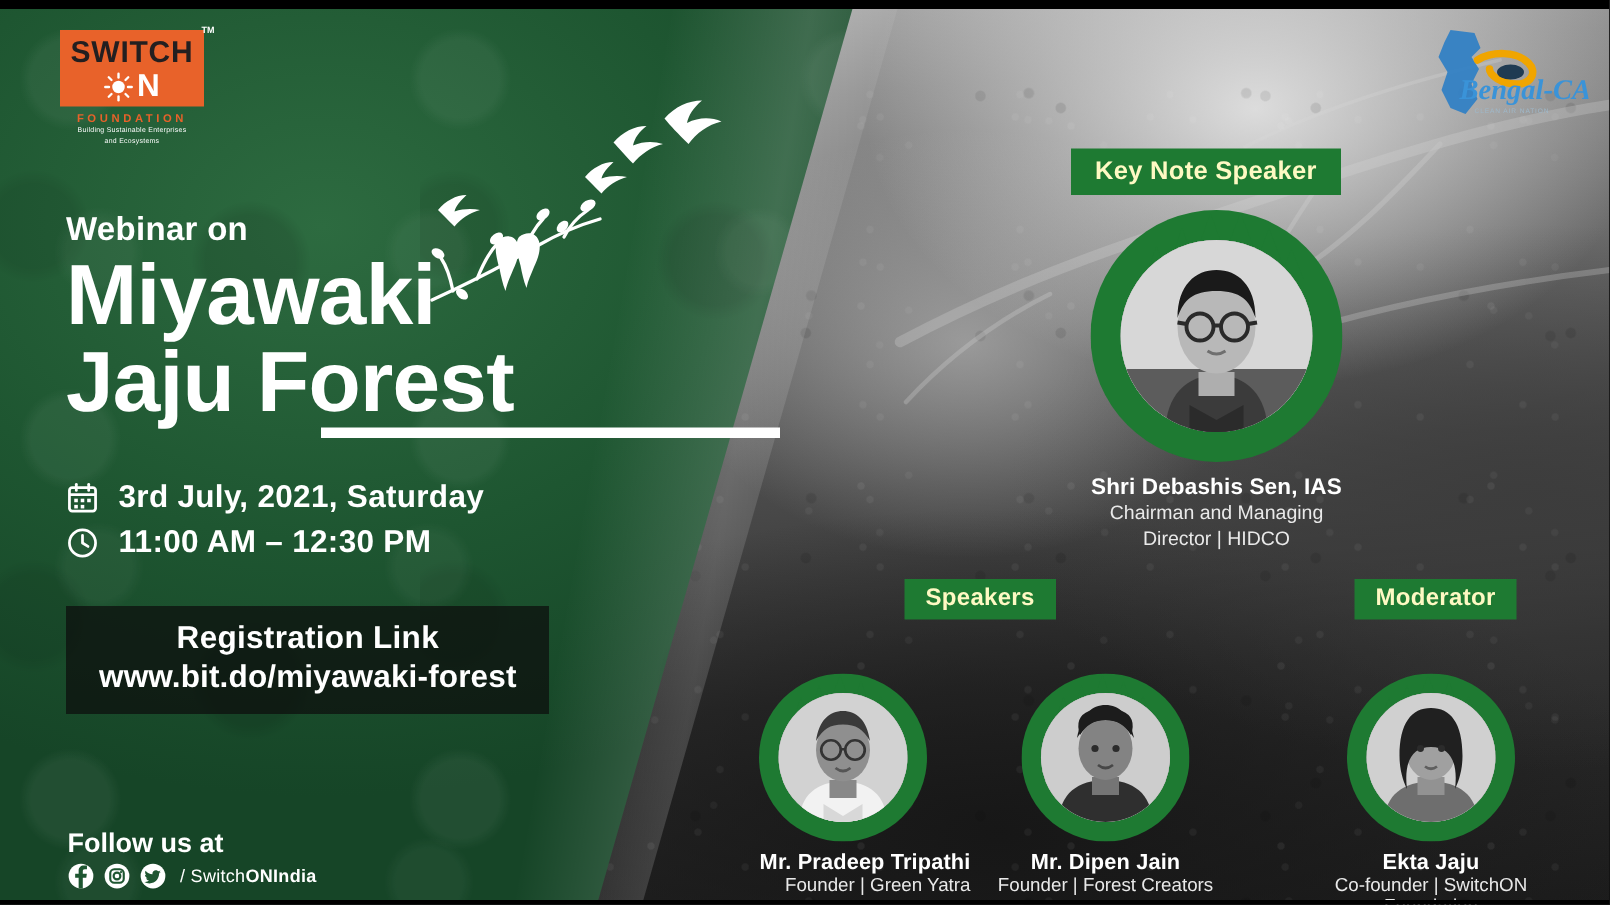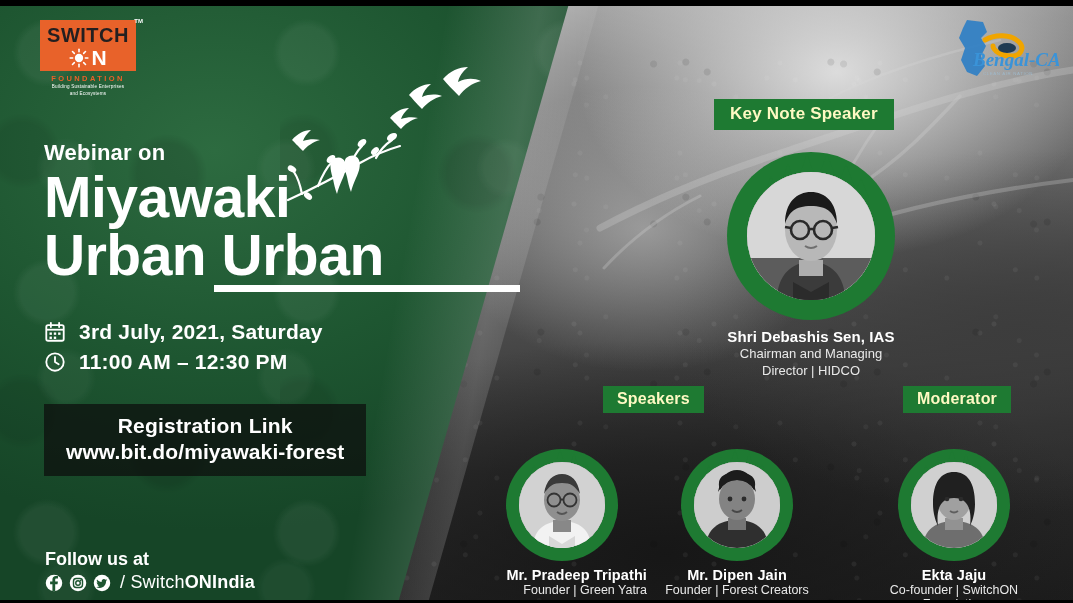--- a/index.html
+++ b/index.html
@@ -135,21 +135,21 @@
     text-align: center;
   }
   .reg-title { color:#fff; font-size: 21px; font-weight: 700; letter-spacing:.2px; }
   .reg-url { color:#fff; font-size: 21px; font-weight: 600; margin-top: 2px; letter-spacing:.1px; }
 
   
   .follow { position:absolute; left: 45px; bottom: 10px; z-index: 25; }
   .follow-label { color:#fff; font-size: 18px; font-weight: 600; margin-bottom: 2px; }
   .follow-row { display:flex; align-items:center; gap: 6px; }
   .sicon { width: 18px; height: 18px; }
-  .follow-handle { color:#fff; font-size: 18px; font-weight: 500; margin-left: 3px; letter-spacing:.2px; }
+  .follow-handle { color:#fff; font-size: 12px; font-weight: 500; margin-left: 3px; letter-spacing:.2px; }
   .follow-handle b { font-weight: 700; }
 
   
   .badge {
     position: absolute; z-index: 30;
     background: #1e7a32;
     color: #fef9c3; font-weight: 700;
     padding: 5px 16px 6px;
     font-size: 17px; letter-spacing: .2px;
     white-space: nowrap;
@@ -167,21 +167,21 @@
     overflow: hidden;
     background: #8e8e8e;
     filter: grayscale(1);
   }
   .photo svg { display:block; }
 
   .p-name { color:#fff; font-weight: 700; letter-spacing:.1px; }
   .p-role { color:#e9e9e9; font-weight: 400; }
 
   
-  #person-keynote { left: 705px; top: 152px; width: 212px; }
+  #person-keynote { left: 705px; top: 140px; width: 212px; }
   #person-keynote .ring-wrap { width: 168px; height: 168px; }
   #person-keynote .photo { width: 128px; height: 128px; left: 20px; top: 20px; }
   #person-keynote .p-name { font-size: 15px; margin-top: 8px; }
   #person-keynote .p-role { font-size: 13px; line-height: 1.22; margin-top: 1px; }
 
   
   .trio { width: 170px; }
   .trio .ring-wrap { width: 112px; height: 112px; }
   .trio .photo { width: 86px; height: 86px; left: 13px; top: 13px; }
   .trio .p-name { font-size: 14.5px; margin-top: 6px; }
@@ -273,21 +273,21 @@
     <ellipse cx="66" cy="32" rx="9" ry="5" fill="#1f3b52"></ellipse>
     <text x="32" y="50" font-family="Liberation Serif, serif" font-style="italic" font-weight="bold" font-size="19" fill="#3a93d8">Bengal-CAN</text>
     <text x="42" y="59" font-family="Liberation Sans, sans-serif" font-size="4.4" fill="#9fb8c9" letter-spacing="0.6">CLEAN  AIR  NATION</text>
   </svg>
 
   <div class="left-col">
     <div class="webinar-on">Webinar on</div>
     <div class="title-main">
       <div>Miyawaki</div>
       <div class="title-line2">
-        <span>Urban Urban</span>
+        <span>Jaju Forest</span>
         <span class="title-underline"></span>
       </div>
     </div>
 
     <div class="meta">
       <div class="meta-row">
         <svg class="meta-icon" viewBox="0 0 24 24">
           <rect x="2.5" y="4.5" width="19" height="17" rx="2" fill="none" stroke="#fff" stroke-width="2"></rect>
           <line x1="2.5" y1="9.5" x2="21.5" y2="9.5" stroke="#fff" stroke-width="2"></line>
           <line x1="7.5" y1="2" x2="7.5" y2="6.5" stroke="#fff" stroke-width="2" stroke-linecap="round"></line>

